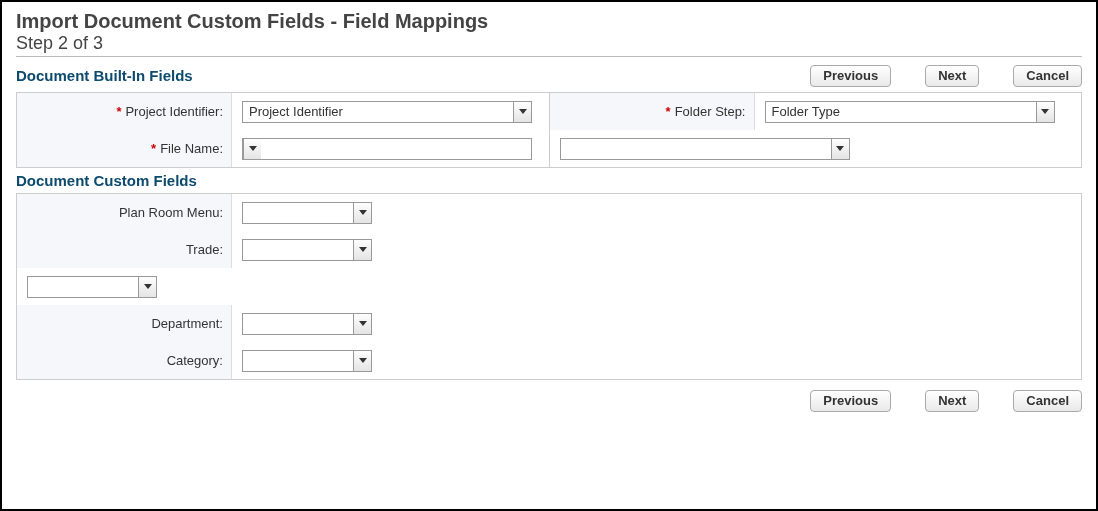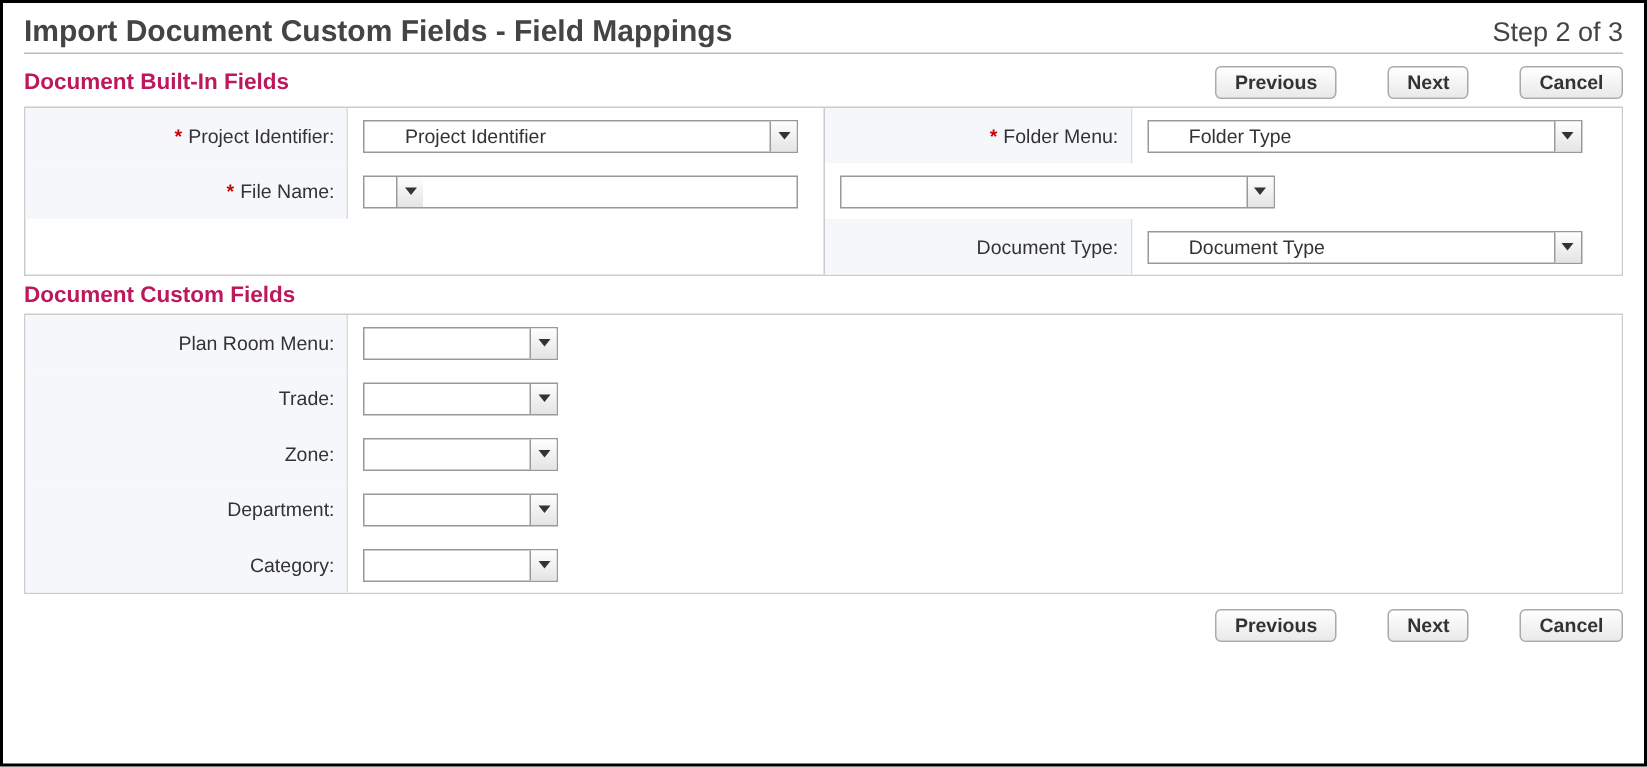--- a/index.html
+++ b/index.html
@@ -18,41 +18,41 @@
     padding: 8px 14px 10px 14px;
     position: relative;
   }
   .header-row {
     display: flex;
     justify-content: space-between;
     align-items: baseline;
     border-bottom: 1px solid #bbb;
     padding-bottom: 2px;
     margin-bottom: 6px;
+    flex-direction: column;
   }
   .page-title {
     font-size: 20px;
     font-weight: 700;
     color: #444;
   }
   .step-ind {
     font-size: 18px;
     color: #444;
-    margin-left: 16px;
   }
   .section-row {
     display: flex;
     justify-content: space-between;
     align-items: center;
     margin-bottom: 4px;
   }
   .section-title {
     font-size: 15px;
     font-weight: 700;
-    color: #be185d;
+    color: #0c4a6e;
     margin: 4px 0 4px 0;
   }
   .btn-group { display: flex; gap: 6px; }
   .btn {
     font-size: 13px;
     font-weight: 700;
     color: #333;
     padding: 2px 12px 3px 12px;
     border: 1px solid #aaa;
     border-radius: 4px;
@@ -102,21 +102,21 @@
     font-weight: 700;
     margin-right: 4px;
   }
   .combo {
     display: flex;
     align-items: center;
     border: 1px solid #999;
     background: #fff;
     height: 22px;
   }
-  .combo-w { width: 290px; padding-left: 21px; }
+  .combo-w { width: 290px; }
   .combo-s { width: 130px; }
   .combo-text {
     flex: 1;
     padding: 0 6px;
     font-size: 13px;
     color: #333;
     white-space: nowrap;
     overflow: hidden;
   }
   .combo-btn {
@@ -220,54 +220,41 @@
               </div>
           </div>
         </div>
       </div>
     </div>
     <div class="panel-divider"></div>
     <div class="panel-right">
       <div class="row">
         <div class="label-cell">
           <span class="req">*</span>
-          <span>Folder Menu:</span>
+          <span>Folder Step:</span>
         </div>
         <div class="value-cell">
           <div class="combo combo-w">
             <div class="combo-text">Folder Type</div>
             <div class="combo-btn">
                 <div class="tri-down"></div>
               </div>
           </div>
         </div>
       </div>
       <div class="row">
         <div class="value-cell">
           <div class="combo combo-w">
             <div class="combo-text"></div>
             <div class="combo-btn">
                 <div class="tri-down"></div>
               </div>
           </div>
         </div>
       </div>
-      <div class="row">
-        <div class="label-cell">
-          <span>Document Type:</span>
-        </div>
-        <div class="value-cell">
-          <div class="combo combo-w">
-            <div class="combo-text">Document Type</div>
-            <div class="combo-btn">
-                <div class="tri-down"></div>
-              </div>
-          </div>
-        </div>
-      </div>
     </div>
   </div>
 
   <div class="section-title" style="">Document Custom Fields</div>
 
   <div class="custom-panel">
     <div style="flex:1;">
       <div class="custom-row">
         <div class="custom-label">
             <span>Plan Room Menu:</span>
@@ -288,23 +275,20 @@
         <div class="custom-value">
           <div class="combo combo-s">
             <div class="combo-text"></div>
             <div class="combo-btn">
                 <div class="tri-down"></div>
               </div>
           </div>
         </div>
       </div>
       <div class="custom-row">
-        <div class="custom-label">
-            <span>Zone:</span>
-          </div>
         <div class="custom-value">
           <div class="combo combo-s">
             <div class="combo-text"></div>
             <div class="combo-btn">
                 <div class="tri-down"></div>
               </div>
           </div>
         </div>
       </div>
       <div class="custom-row">

